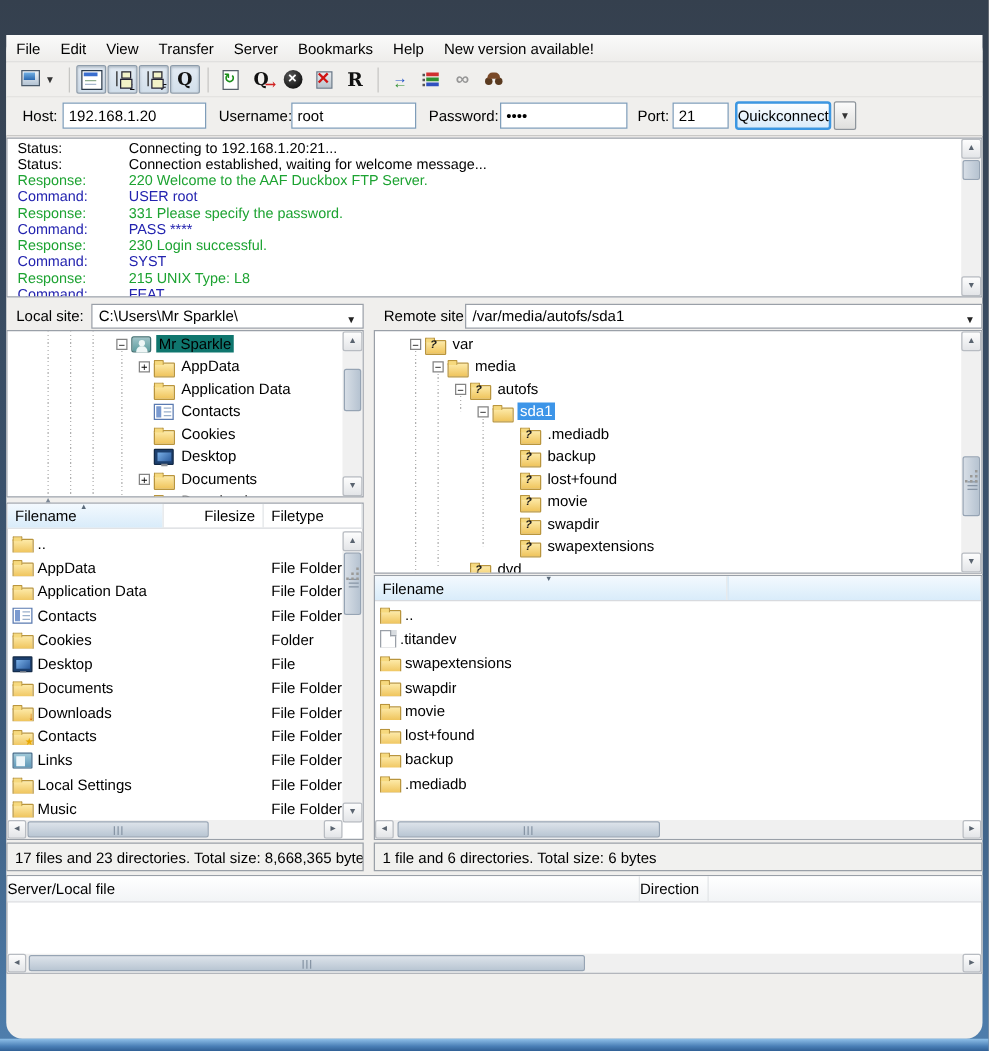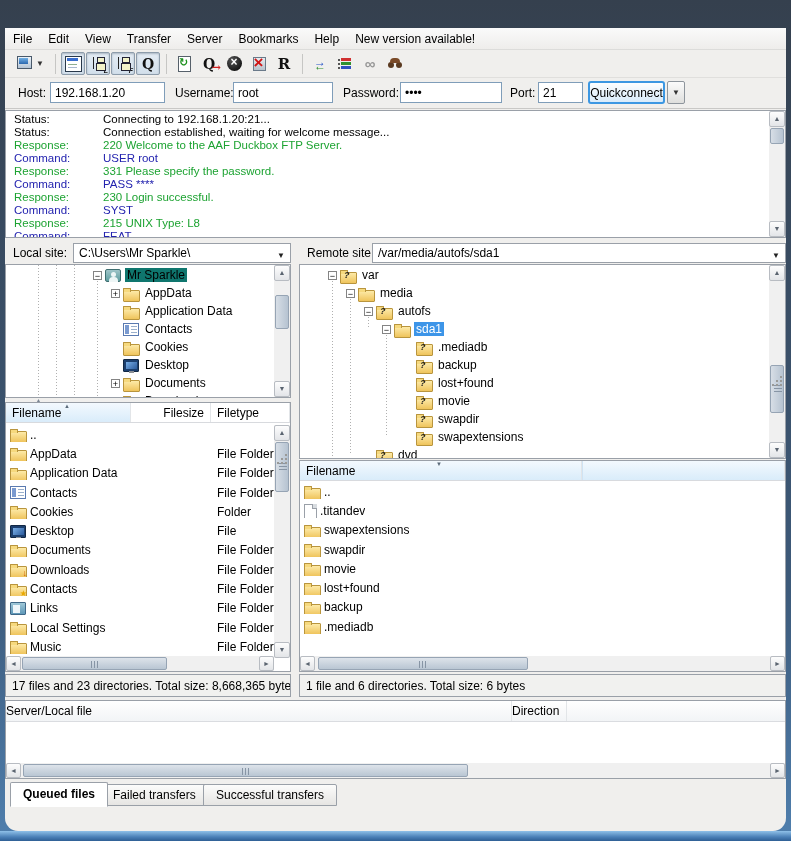--- a/index.html
+++ b/index.html
@@ -677,23 +677,18 @@
       <div style="height:41px"></div>
       <div class="hscroll" style="left:0;bottom:0;width:779px">
         <div class="sb-btn" style="left:0">◄</div>
         <div class="hthumb" style="left:17px;width:445px">
             <i class="hgrip"></i>
           </div>
         <div class="sb-btn right">►</div>
       </div>
     </div>
 
-    <div class="tabs">
-      <div class="tab active" style="left:5px">Queued files</div>
-      <div class="tab" style="left:95px">Failed transfers</div>
-      <div class="tab" style="left:198px">Successful transfers</div>
-    </div>
 
 
   </div>
 
   <div class="bottom-strip"></div>
 </div>
 
 </body></html>

